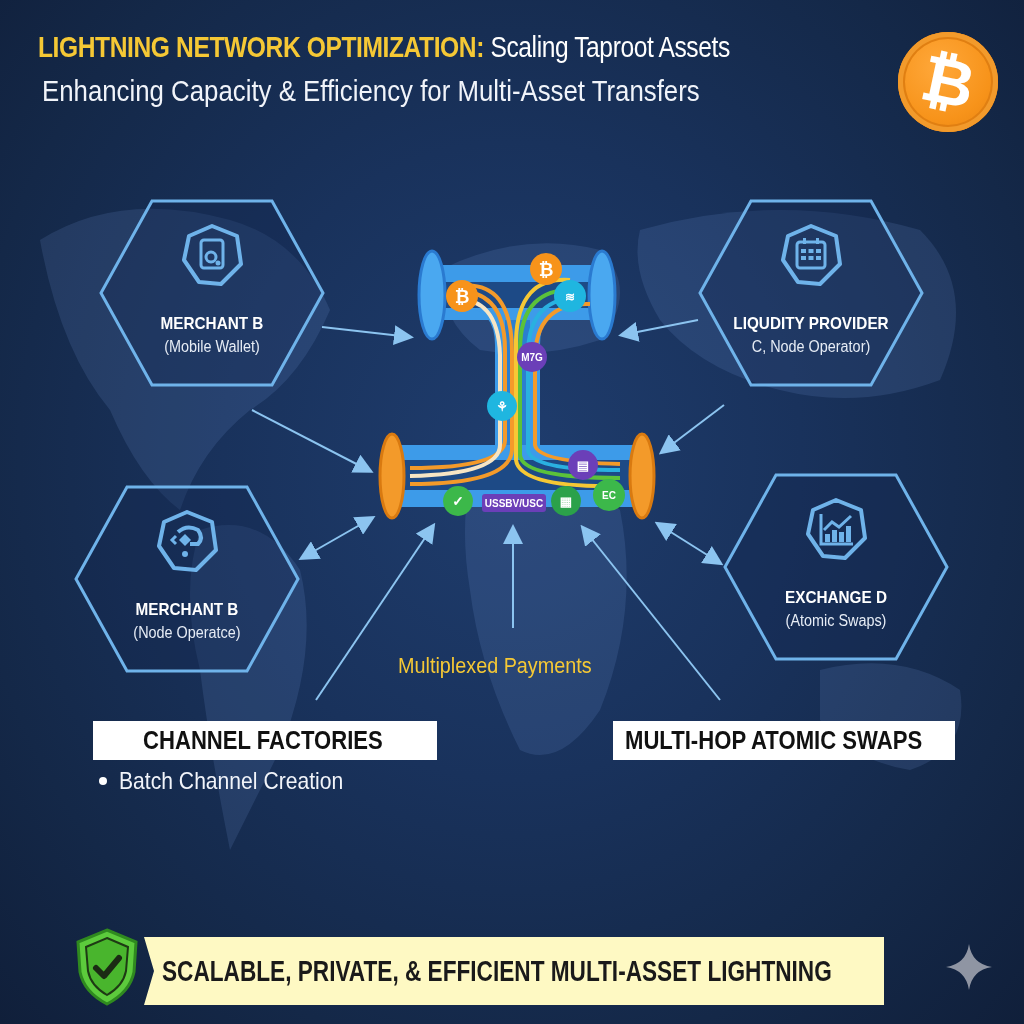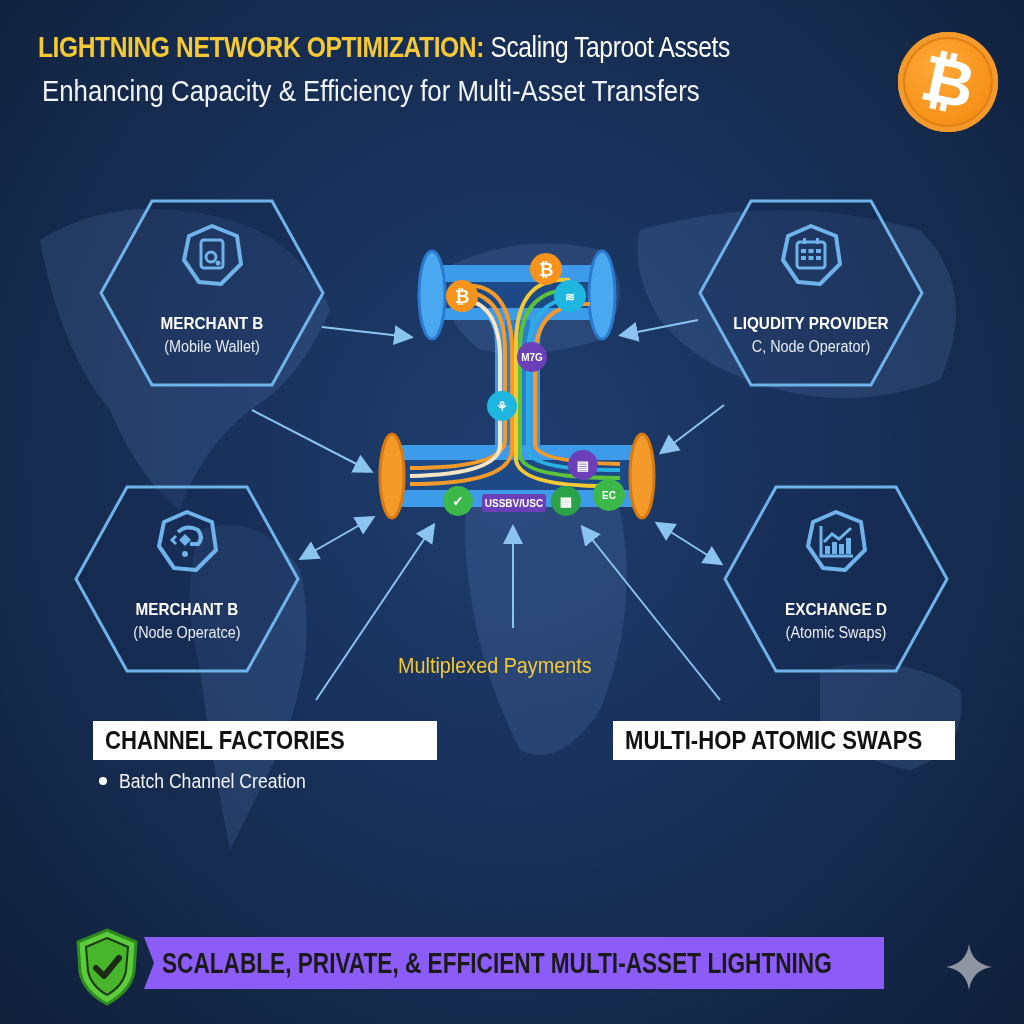--- a/index.html
+++ b/index.html
@@ -22,29 +22,29 @@
   .hex{width:230px;height:190px;}
   .hex svg{position:absolute;left:0;top:0;}
   .hex .icon-wrap{position:absolute;left:50%;top:26px;width:62px;height:62px;margin-left:-31px;}
   .hex .name{position:absolute;left:0;right:0;top:116px;text-align:center;font-size:17px;font-weight:bold;transform:scaleX(0.9);}
   .hex .role{position:absolute;left:0;right:0;top:140px;text-align:center;font-size:16px;color:#e6ecf5;transform:scaleX(0.9);}
   
   .pipe{left:370px;top:240px;width:290px;height:290px;}
   
   .mux{left:398px;top:653px;font-size:22px;color:#f5c835;white-space:nowrap;transform:scaleX(0.9);transform-origin:left top;}
   .panel{width:auto;}
-  .panel .head{background:#fff;color:#111;font-weight:bold;font-size:26px;padding:4px 12px;white-space:nowrap;}
+  .panel .head{background:#fff;color:#111;font-weight:bold;font-size:26px;padding:4px 12px;white-space:nowrap;text-align:right;}
   .panel .head span{display:inline-block;transform:scaleX(0.85);transform-origin:left center;}
   .panel ul{list-style:none;margin:6px 0 0 0;padding:0;}
-  .panel li{font-size:20px;color:#f1f4fa;height:30px;line-height:30px;white-space:nowrap;}
+  .panel li{font-size:24px;color:#f1f4fa;height:30px;line-height:30px;white-space:nowrap;}
   .panel li .dot{display:inline-block;width:8px;height:8px;border-radius:50%;background:#fff;margin:0 12px 4px 6px;vertical-align:middle;}
   .panel li .txt{display:inline-block;transform:scaleX(0.88);transform-origin:left center;}
   
   .shield{left:74px;top:928px;width:66px;height:78px;}
-  .banner{left:144px;top:937px;width:740px;height:52px;background:#8b5cf6;
+  .banner{left:144px;top:937px;width:740px;height:68px;background:#fef9c3;
     clip-path:polygon(0 0,100% 0,100% 100%,0 100%,10px 50%);display:flex;align-items:center;}
   .banner span{font-size:29px;font-weight:bold;color:#1a1a1a;white-space:nowrap;margin-left:18px;display:inline-block;transform:scaleX(0.78);transform-origin:left center;}
   .sparkle{left:944px;top:942px;width:50px;height:50px;}
 </style>
 </head>
 <body>
 
 <svg class="abs map" viewBox="0 0 1024 720">
   <g fill="#8fb8ff">
     <path d="M40 90 Q120 40 230 70 Q300 90 330 160 Q300 230 250 260 Q200 300 180 360 Q140 330 110 260 Q60 200 40 90Z"></path>
@@ -136,21 +136,21 @@
         <path d="M22 22 Q31 14 42 20 Q48 28 42 34 L34 34" fill="none" stroke="#6fb3ea" stroke-width="4"></path>
         <polygon points="29,24 35,30 29,36 23,30" fill="#6fb3ea"></polygon>
         <path d="M20 26 L16 30 L20 34" fill="none" stroke="#6fb3ea" stroke-width="3"></path>
         <circle cx="29" cy="44" r="3" fill="#6fb3ea"></circle>
       </svg>
   </div>
   <div class="name">MERCHANT B</div>
   <div class="role">(Node Operatce)</div>
 </div>
 
-<div class="abs hex" style="left:721px;top:484px;">
+<div class="abs hex" style="left:721px;top:472px;">
   <svg width="230" height="190">
       <polygon points="55,3 175,3 226,95 175,187 55,187 4,95" fill="rgba(20,40,80,0.35)" stroke="#6fb3ea" stroke-width="3"></polygon>
     </svg>
   <div class="icon-wrap">
     <svg width="62" height="62" viewBox="0 0 62 62">
         <polygon points="31,2 56,12 60,40 40,60 18,58 3,36 8,12" fill="none" stroke="#6fb3ea" stroke-width="4" stroke-linejoin="round"></polygon>
         <path d="M16 16 L16 46 L48 46" fill="none" stroke="#6fb3ea" stroke-width="3"></path>
         <g fill="#6fb3ea">
           <rect x="20" y="36" width="5" height="8"></rect>
           <rect x="27" y="32" width="5" height="12"></rect>

